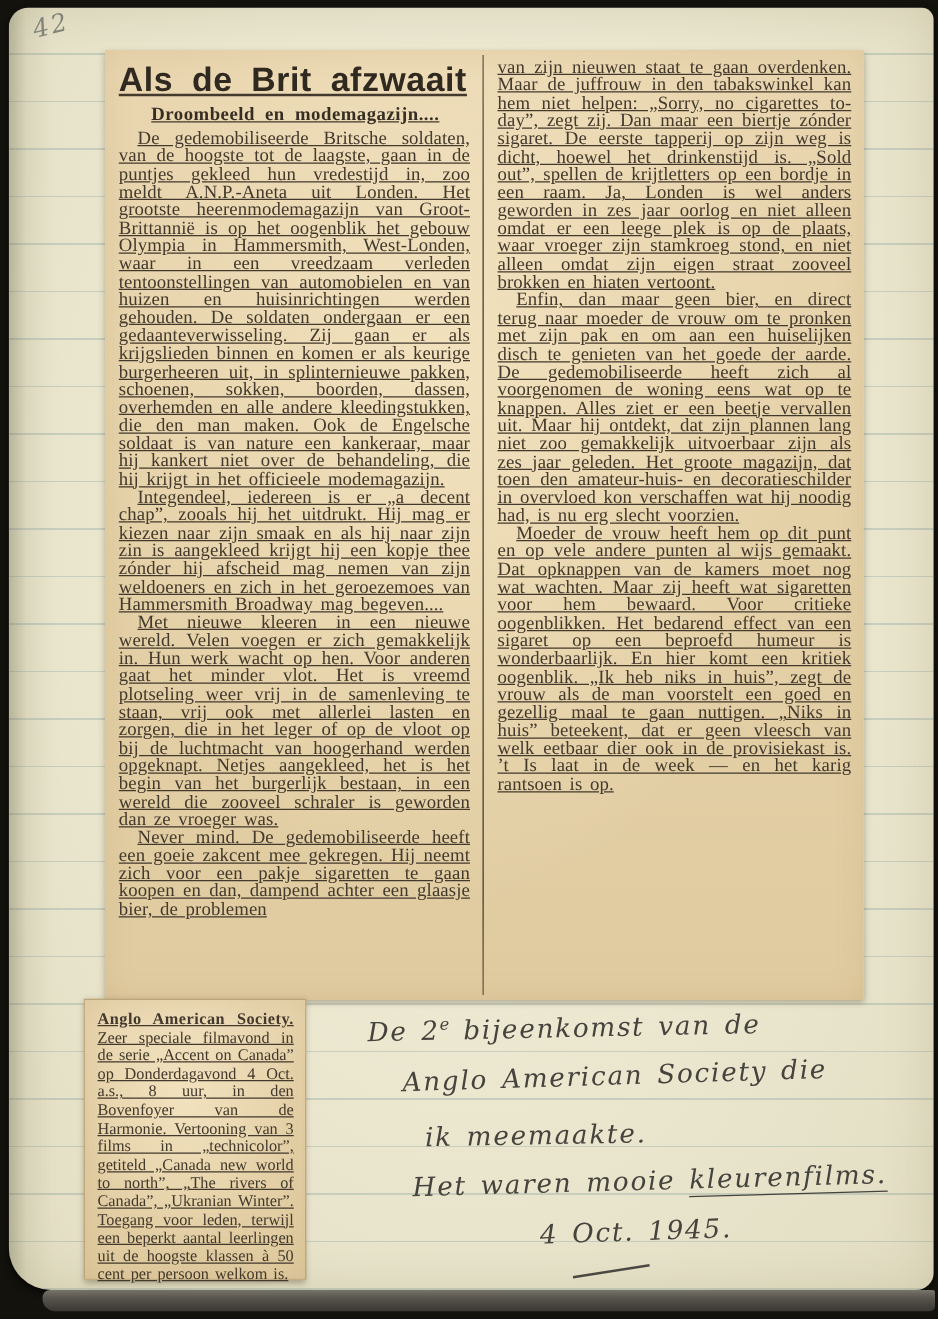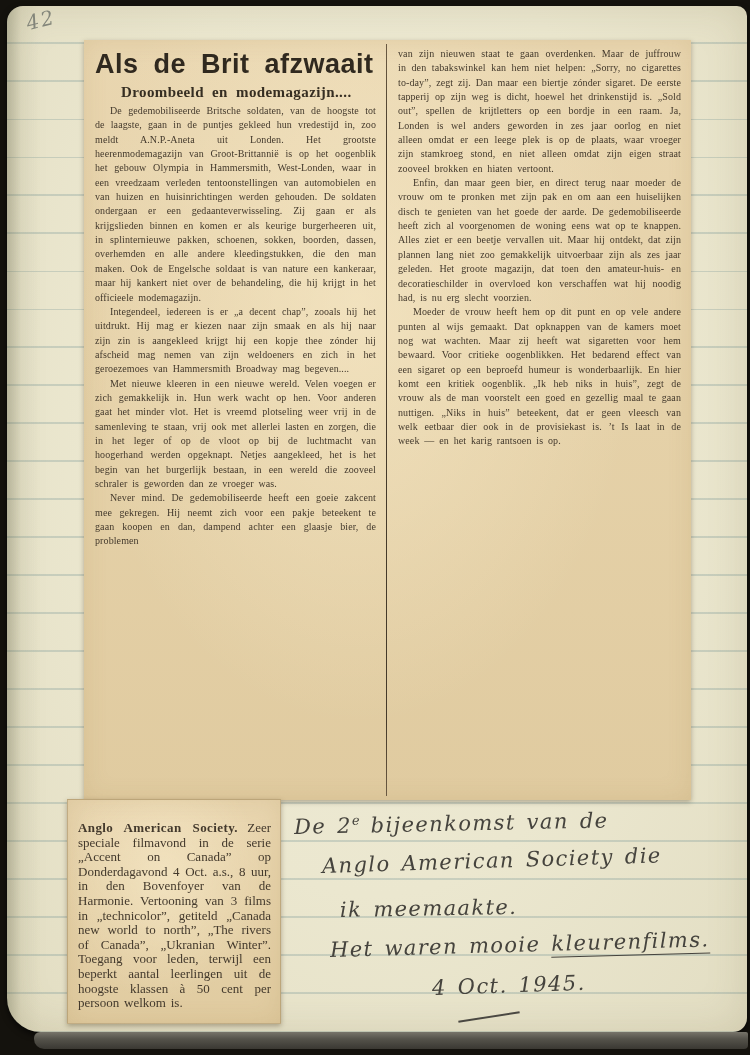--- a/index.html
+++ b/index.html
@@ -36,20 +36,21 @@
     transform:rotate(-14deg);
     letter-spacing:2px;
   }
   
   .clip{
     background:
       radial-gradient(ellipse at 45% 35%, rgba(255,244,214,.45) 0%, rgba(0,0,0,0) 60%),
       linear-gradient(180deg,#e9d6b0 0%,#e5d1a8 50%,#e0cba0 100%);
     box-shadow:0 2px 5px rgba(60,45,20,.35), inset 0 0 24px rgba(150,110,50,.14);
     color:#43392c;
+    text-decoration:underline;
   }
   .clip-main{
     position:absolute;left:84px;top:40px;width:607px;height:760px;
     display:flex;flex-direction:row;
   }
   .col{padding:7px 10px 6px 11px;box-sizing:border-box;overflow:hidden;}
   .col1{width:302px;}
   .col2{flex:1;}
   .col-divider{width:1px;background:linear-gradient(#6b5a42, #453a2a 15%, #453a2a 90%, #6b5a42);margin:4px 0;}
   .headline{
@@ -57,27 +58,27 @@
     font-weight:bold;font-size:27px;line-height:1.15;
     color:#30291f;letter-spacing:.5px;word-spacing:7px;
     margin:2px 0 4px 0;white-space:nowrap;
   }
   .subhead{
     font-weight:bold;font-size:15px;color:#362e22;
     word-spacing:4px;letter-spacing:.4px;
     margin:0 0 3px 0;padding-left:26px;white-space:nowrap;
   }
   .news p{
-    margin:0;font-size:10px;line-height:14.35px;
+    margin:0;font-size:15px;line-height:14.35px;
     text-align:justify;word-spacing:2.2px;letter-spacing:.1px;
   }
   .news p.indent{text-indent:15px;}
   .clip-notice{
-    position:absolute;left:67px;top:799px;width:214px;height:225px;
-    box-sizing:border-box;padding:21px 9px 6px 10px;
+    position:absolute;left:67px;top:799px;width:178px;height:225px;
+    box-sizing:border-box;padding:8px 9px 6px 10px;
     border:1px solid rgba(120,95,50,.35);
   }
   .clip-notice p{
     margin:0;font-size:13px;line-height:14.6px;
     text-align:justify;word-spacing:1.6px;
   }
   .clip-notice b{letter-spacing:.4px;word-spacing:3px;}
   
   .handwriting{
     position:absolute;left:282px;top:806px;width:460px;height:236px;
@@ -105,21 +106,21 @@
 
 <div class="page-number">42</div>
 
 <div class="clip clip-main">
   <div class="col col1 news">
     <div class="headline">Als de Brit afzwaait</div>
     <div class="subhead">Droombeeld en modemagazijn....</div>
     <p class="indent">De gedemobiliseerde Britsche soldaten, van de hoogste tot de laagste, gaan in de puntjes gekleed hun vredestijd in, zoo meldt A.N.P.-Aneta uit Londen. Het grootste heerenmodemagazijn van Groot-Brittannië is op het oogenblik het gebouw Olympia in Hammersmith, West-Londen, waar in een vreedzaam verleden tentoonstellingen van automobielen en van huizen en huisinrichtingen werden gehouden. De soldaten ondergaan er een gedaanteverwisseling. Zij gaan er als krijgslieden binnen en komen er als keurige burgerheeren uit, in splinternieuwe pakken, schoenen, sokken, boorden, dassen, overhemden en alle andere kleedingstukken, die den man maken. Ook de Engelsche soldaat is van nature een kankeraar, maar hij kankert niet over de behandeling, die hij krijgt in het officieele modemagazijn.</p>
     <p class="indent">Integendeel, iedereen is er „a decent chap”, zooals hij het uitdrukt. Hij mag er kiezen naar zijn smaak en als hij naar zijn zin is aangekleed krijgt hij een kopje thee zónder hij afscheid mag nemen van zijn weldoeners en zich in het geroezemoes van Hammersmith Broadway mag begeven....</p>
     <p class="indent">Met nieuwe kleeren in een nieuwe wereld. Velen voegen er zich gemakkelijk in. Hun werk wacht op hen. Voor anderen gaat het minder vlot. Het is vreemd plotseling weer vrij in de samenleving te staan, vrij ook met allerlei lasten en zorgen, die in het leger of op de vloot op bij de luchtmacht van hoogerhand werden opgeknapt. Netjes aangekleed, het is het begin van het burgerlijk bestaan, in een wereld die zooveel schraler is geworden dan ze vroeger was.</p>
-    <p class="indent">Never mind. De gedemobiliseerde heeft een goeie zakcent mee gekregen. Hij neemt zich voor een pakje beteekent te gaan koopen en dan, dampend achter een glaasje bier, de problemen</p>
+    <p class="indent">Never mind. De gedemobiliseerde heeft een goeie zakcent mee gekregen. Hij neemt zich voor een pakje sigaretten te gaan koopen en dan, dampend achter een glaasje bier, de problemen</p>
   </div>
   <div class="col-divider"></div>
   <div class="col col2 news">
     <p>van zijn nieuwen staat te gaan overdenken. Maar de juffrouw in den tabakswinkel kan hem niet helpen: „Sorry, no cigarettes to-day”, zegt zij. Dan maar een biertje zónder sigaret. De eerste tapperij op zijn weg is dicht, hoewel het drinkenstijd is. „Sold out”, spellen de krijtletters op een bordje in een raam. Ja, Londen is wel anders geworden in zes jaar oorlog en niet alleen omdat er een leege plek is op de plaats, waar vroeger zijn stamkroeg stond, en niet alleen omdat zijn eigen straat zooveel brokken en hiaten vertoont.</p>
     <p class="indent">Enfin, dan maar geen bier, en direct terug naar moeder de vrouw om te pronken met zijn pak en om aan een huiselijken disch te genieten van het goede der aarde. De gedemobiliseerde heeft zich al voorgenomen de woning eens wat op te knappen. Alles ziet er een beetje vervallen uit. Maar hij ontdekt, dat zijn plannen lang niet zoo gemakkelijk uitvoerbaar zijn als zes jaar geleden. Het groote magazijn, dat toen den amateur-huis- en decoratieschilder in overvloed kon verschaffen wat hij noodig had, is nu erg slecht voorzien.</p>
     <p class="indent">Moeder de vrouw heeft hem op dit punt en op vele andere punten al wijs gemaakt. Dat opknappen van de kamers moet nog wat wachten. Maar zij heeft wat sigaretten voor hem bewaard. Voor critieke oogenblikken. Het bedarend effect van een sigaret op een beproefd humeur is wonderbaarlijk. En hier komt een kritiek oogenblik. „Ik heb niks in huis”, zegt de vrouw als de man voorstelt een goed en gezellig maal te gaan nuttigen. „Niks in huis” beteekent, dat er geen vleesch van welk eetbaar dier ook in de provisiekast is. ’t Is laat in de week — en het karig rantsoen is op.</p>
   </div>
 </div>
 
 <div class="clip clip-notice">

